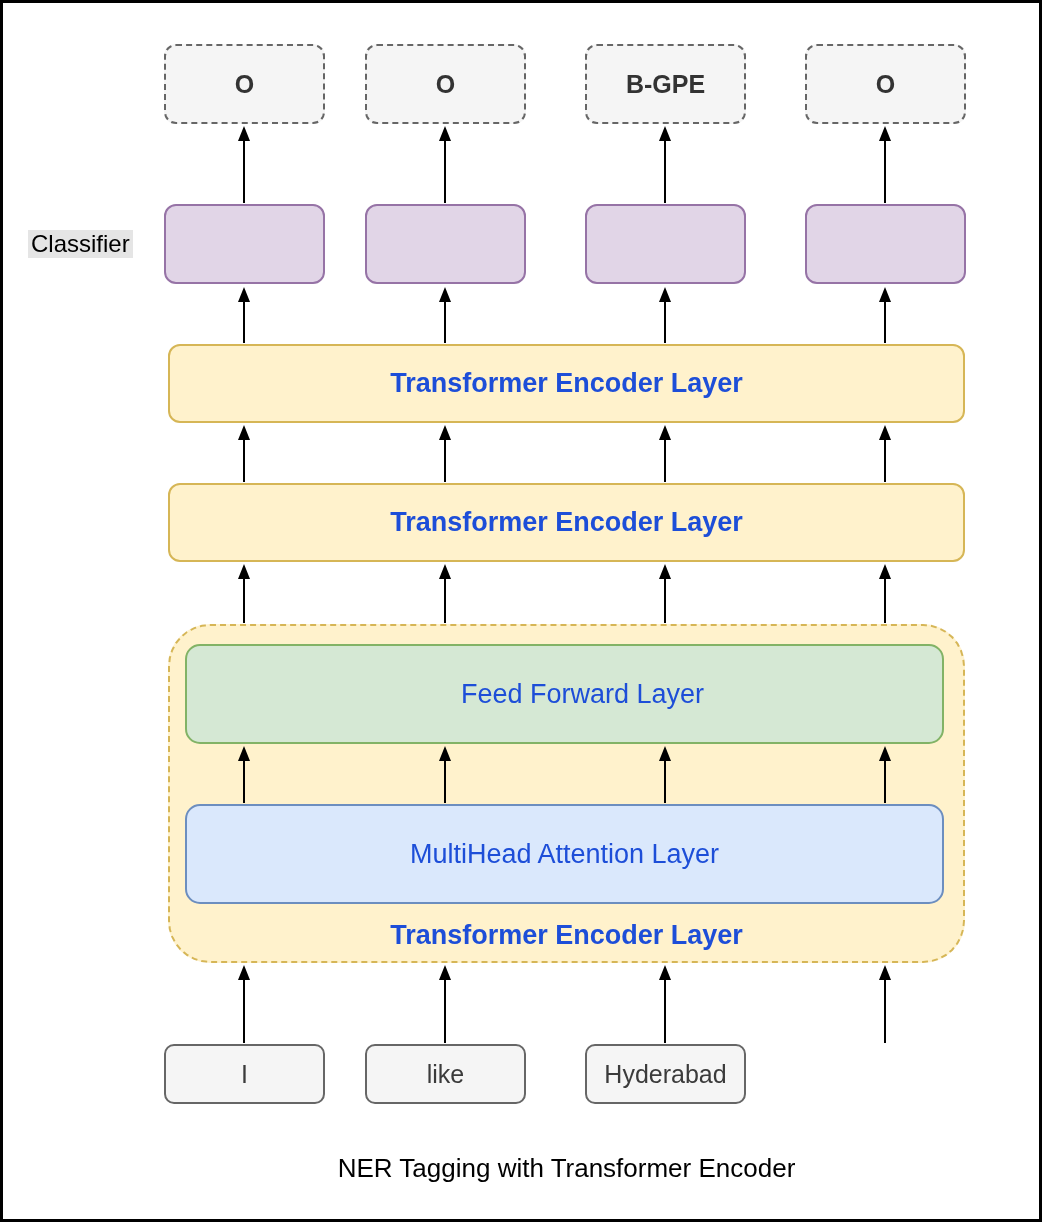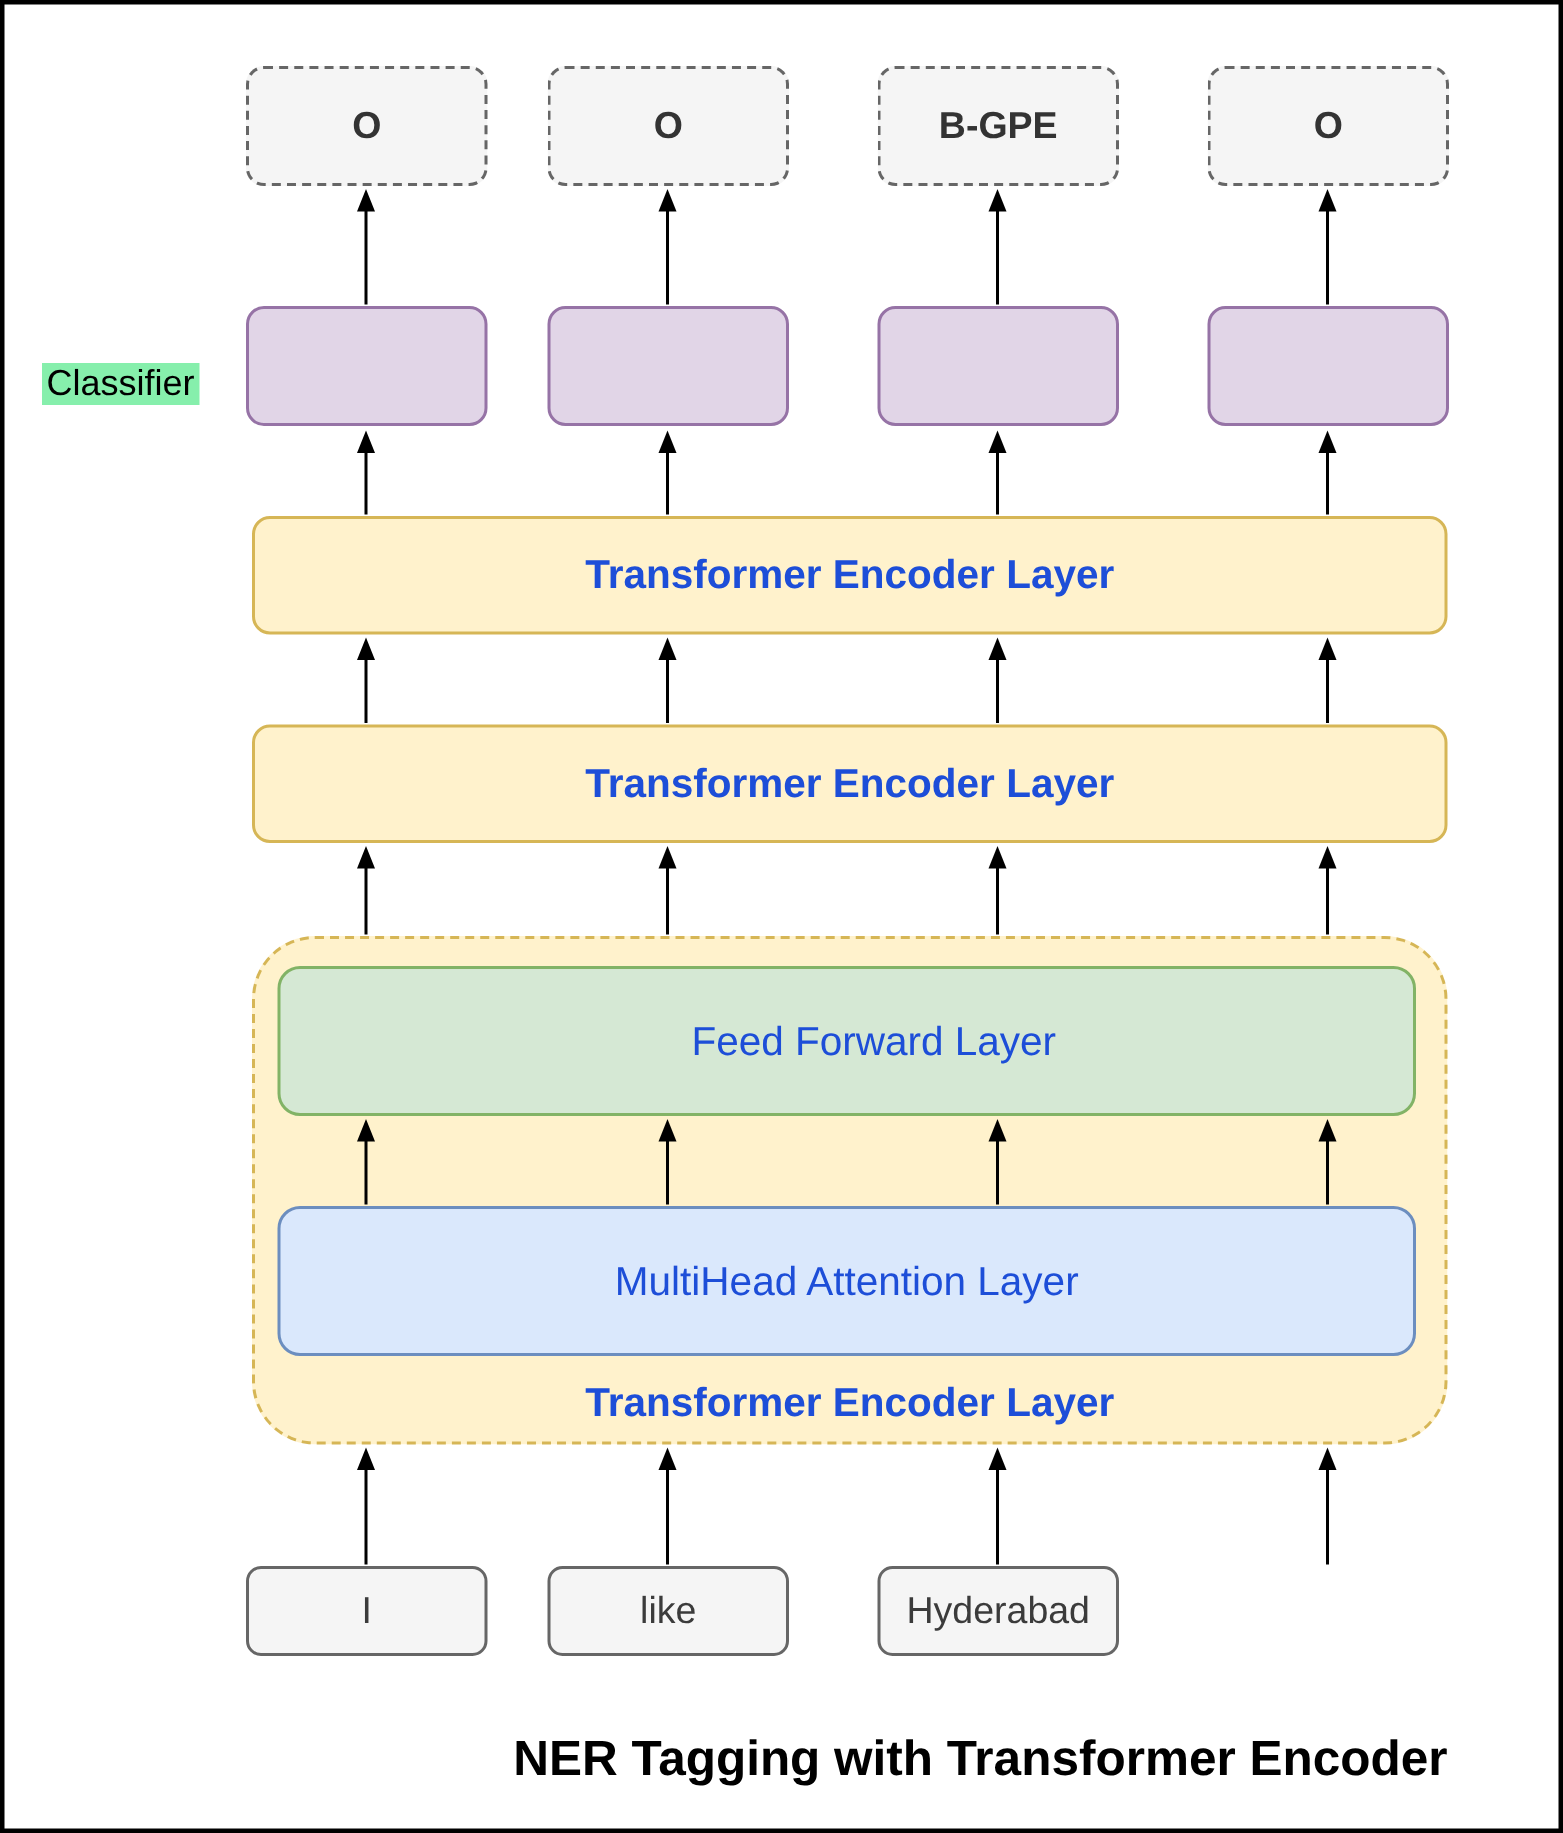--- a/index.html
+++ b/index.html
@@ -32,24 +32,24 @@
   .mha{left:182px;top:801px;width:759px;height:100px;border:2px solid var(--attention-border,#6C8EBF);
        background:var(--attention-fill,#DAE8FC);border-radius:15px;font-size:27px;align-items:center;}
   .detail-label{left:165px;top:912px;width:797px;height:40px;
                 font-weight:bold;font-size:27px;background:transparent;}
   
   .token{top:1041px;width:161px;height:60px;border:2px solid var(--token-border,#666666);
          background:var(--token-fill,#F5F5F5);border-radius:10px;font-size:25px;color:#3b3b3b;}
   
   .col1{left:161px;} .col2{left:362px;} .col3{left:582px;} .col4{left:802px;}
   
-  .classifier-label{position:absolute;left:25px;top:239px;font-size:24px;color:#000;
-                    background:#86efac;padding:0 3px;}
-  .title{position:absolute;left:165px;top:1150px;width:797px;text-align:right;
-         font-weight:bold;font-size:33px;color:#000;}
+  .classifier-label{position:absolute;left:25px;top:227px;font-size:24px;color:#000;
+                    background:#e5e5e5;padding:0 3px;}
+  .title{position:absolute;left:165px;top:1150px;width:797px;text-align:center;
+         font-weight:normal;font-size:26px;color:#000;}
   
   .arrow{position:absolute;width:12px;}
   .arrow::before{content:"";position:absolute;left:0;top:0;width:0;height:0;
                  border-left:6px solid transparent;border-right:6px solid transparent;
                  border-bottom:15px solid var(--arrow,#000);}
   .arrow::after{content:"";position:absolute;left:5px;top:13px;bottom:0;width:2px;
                 background:var(--arrow,#000);}
   .ac1{left:235px;} .ac2{left:436px;} .ac3{left:656px;} .ac4{left:876px;}
   .r-out{top:123px;height:77px;}   
   .r-pur{top:284px;height:56px;}   

